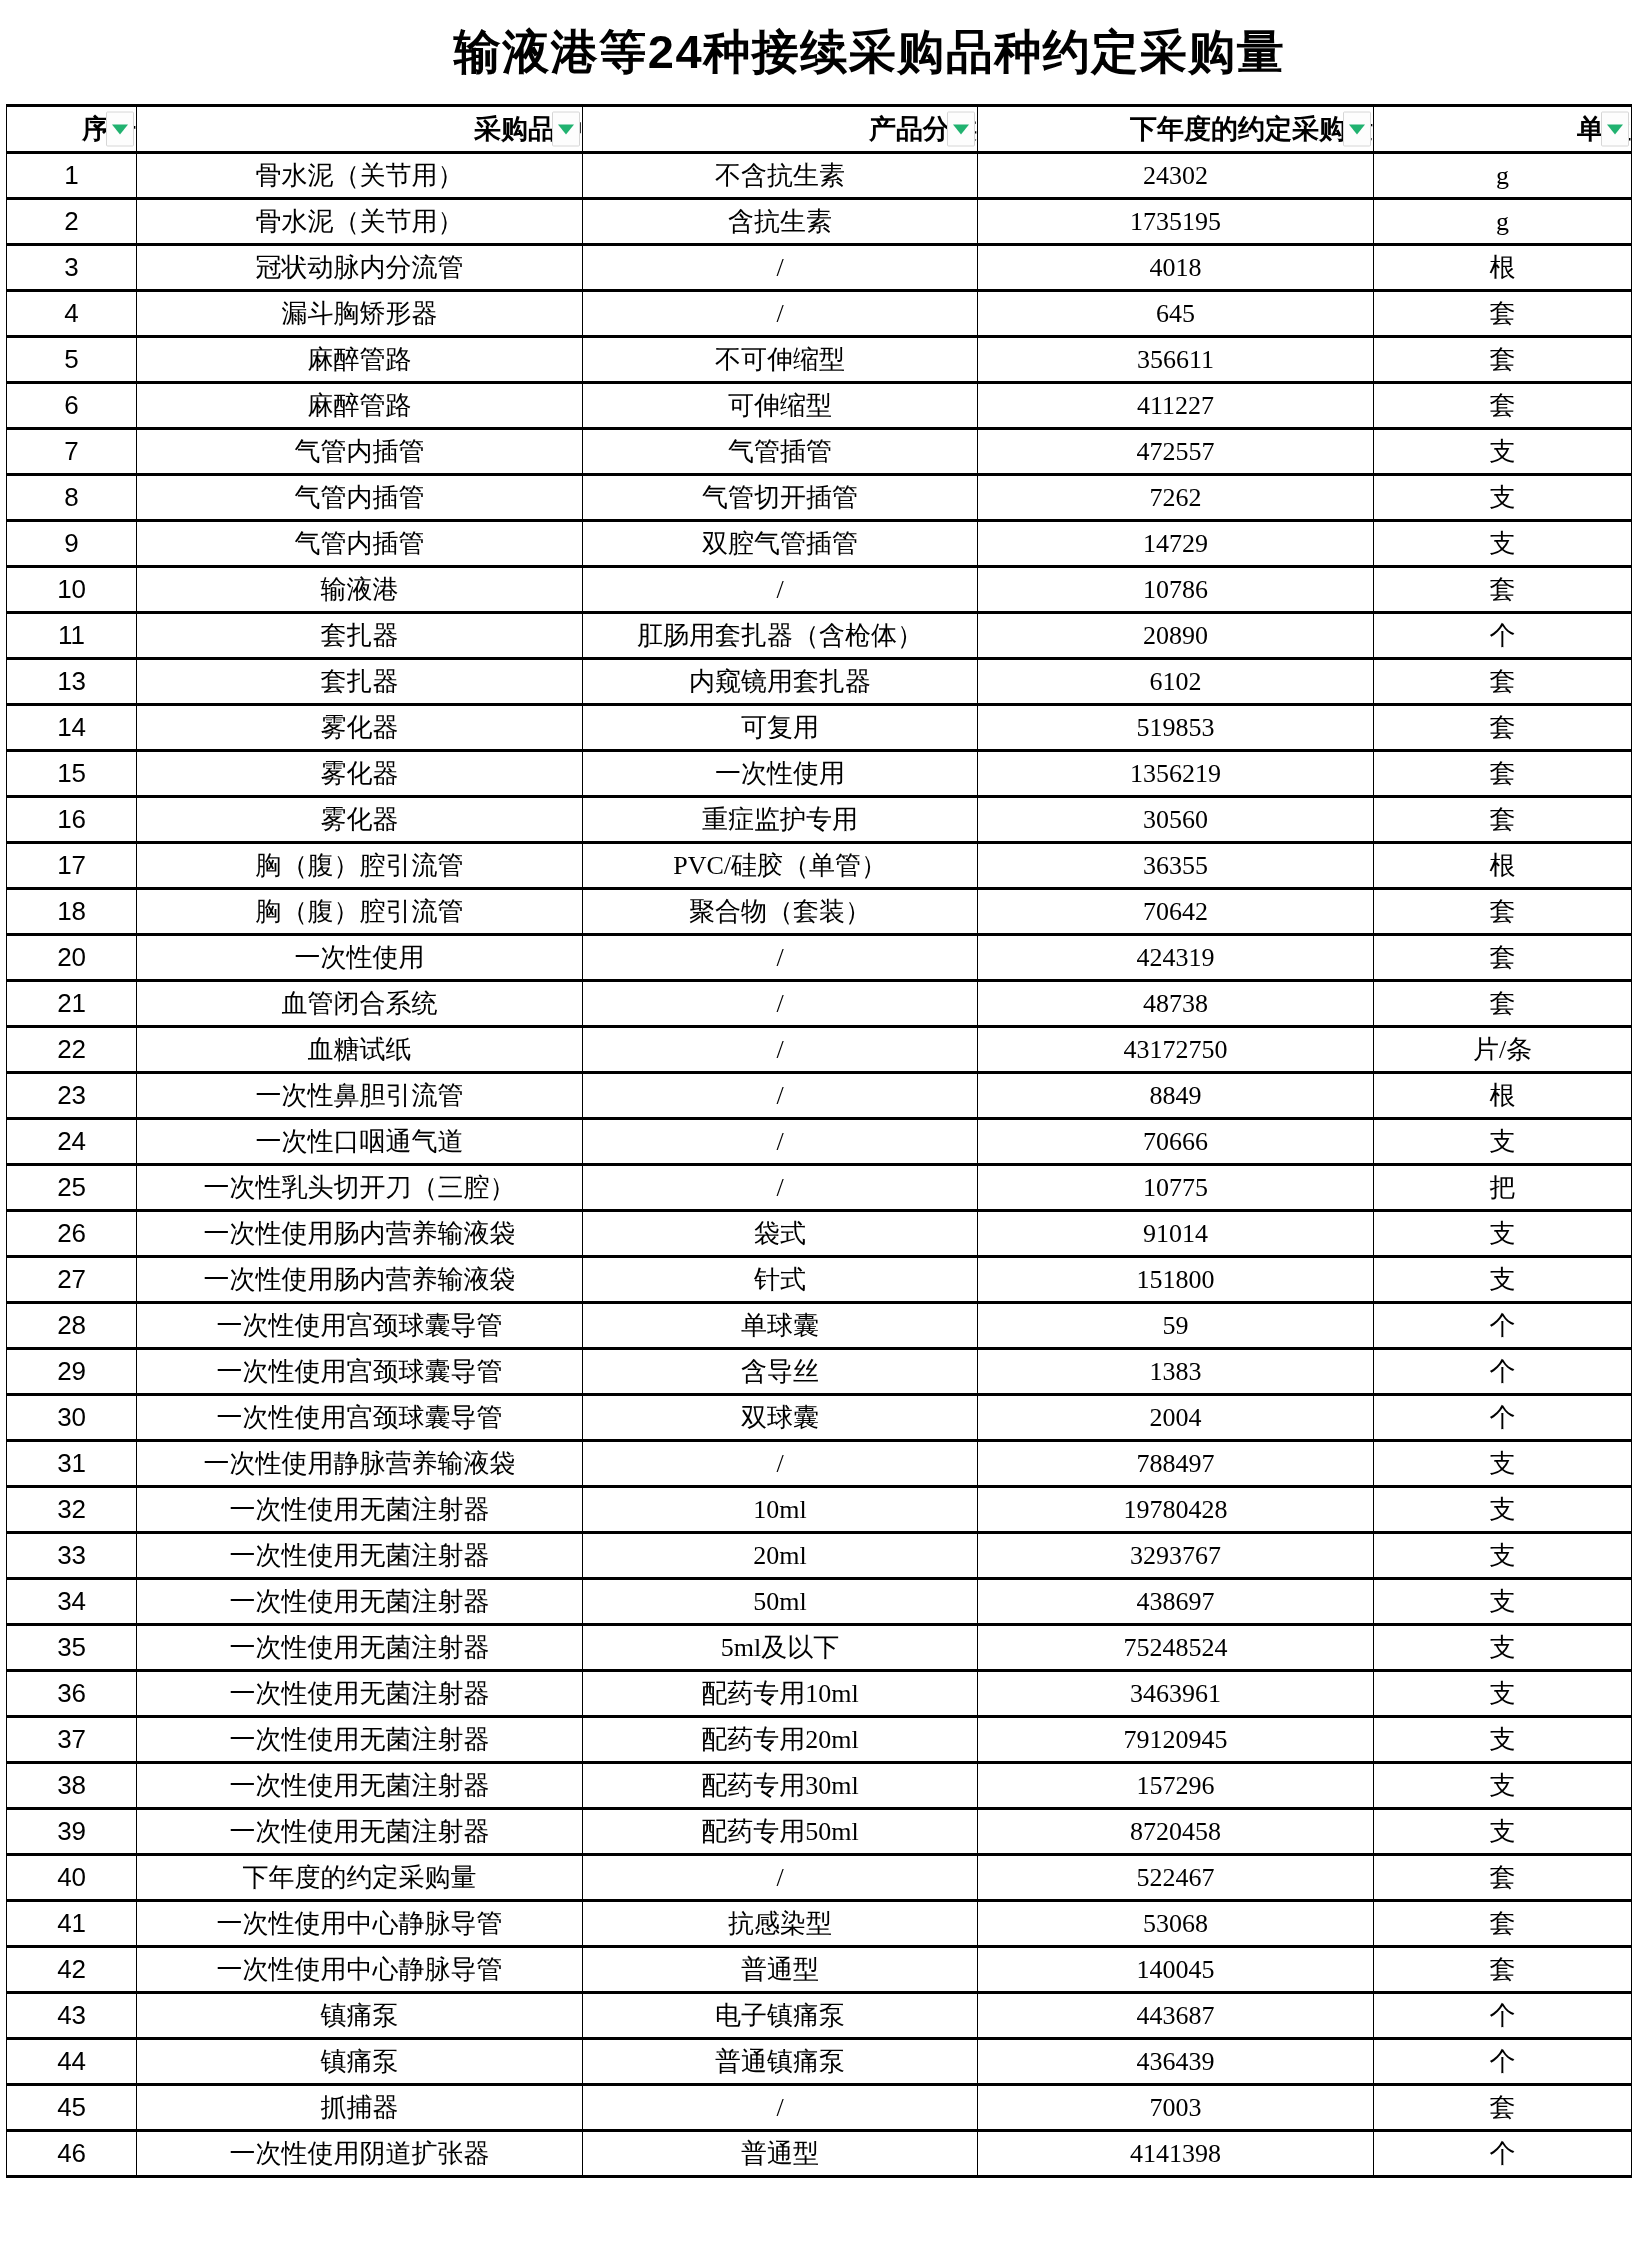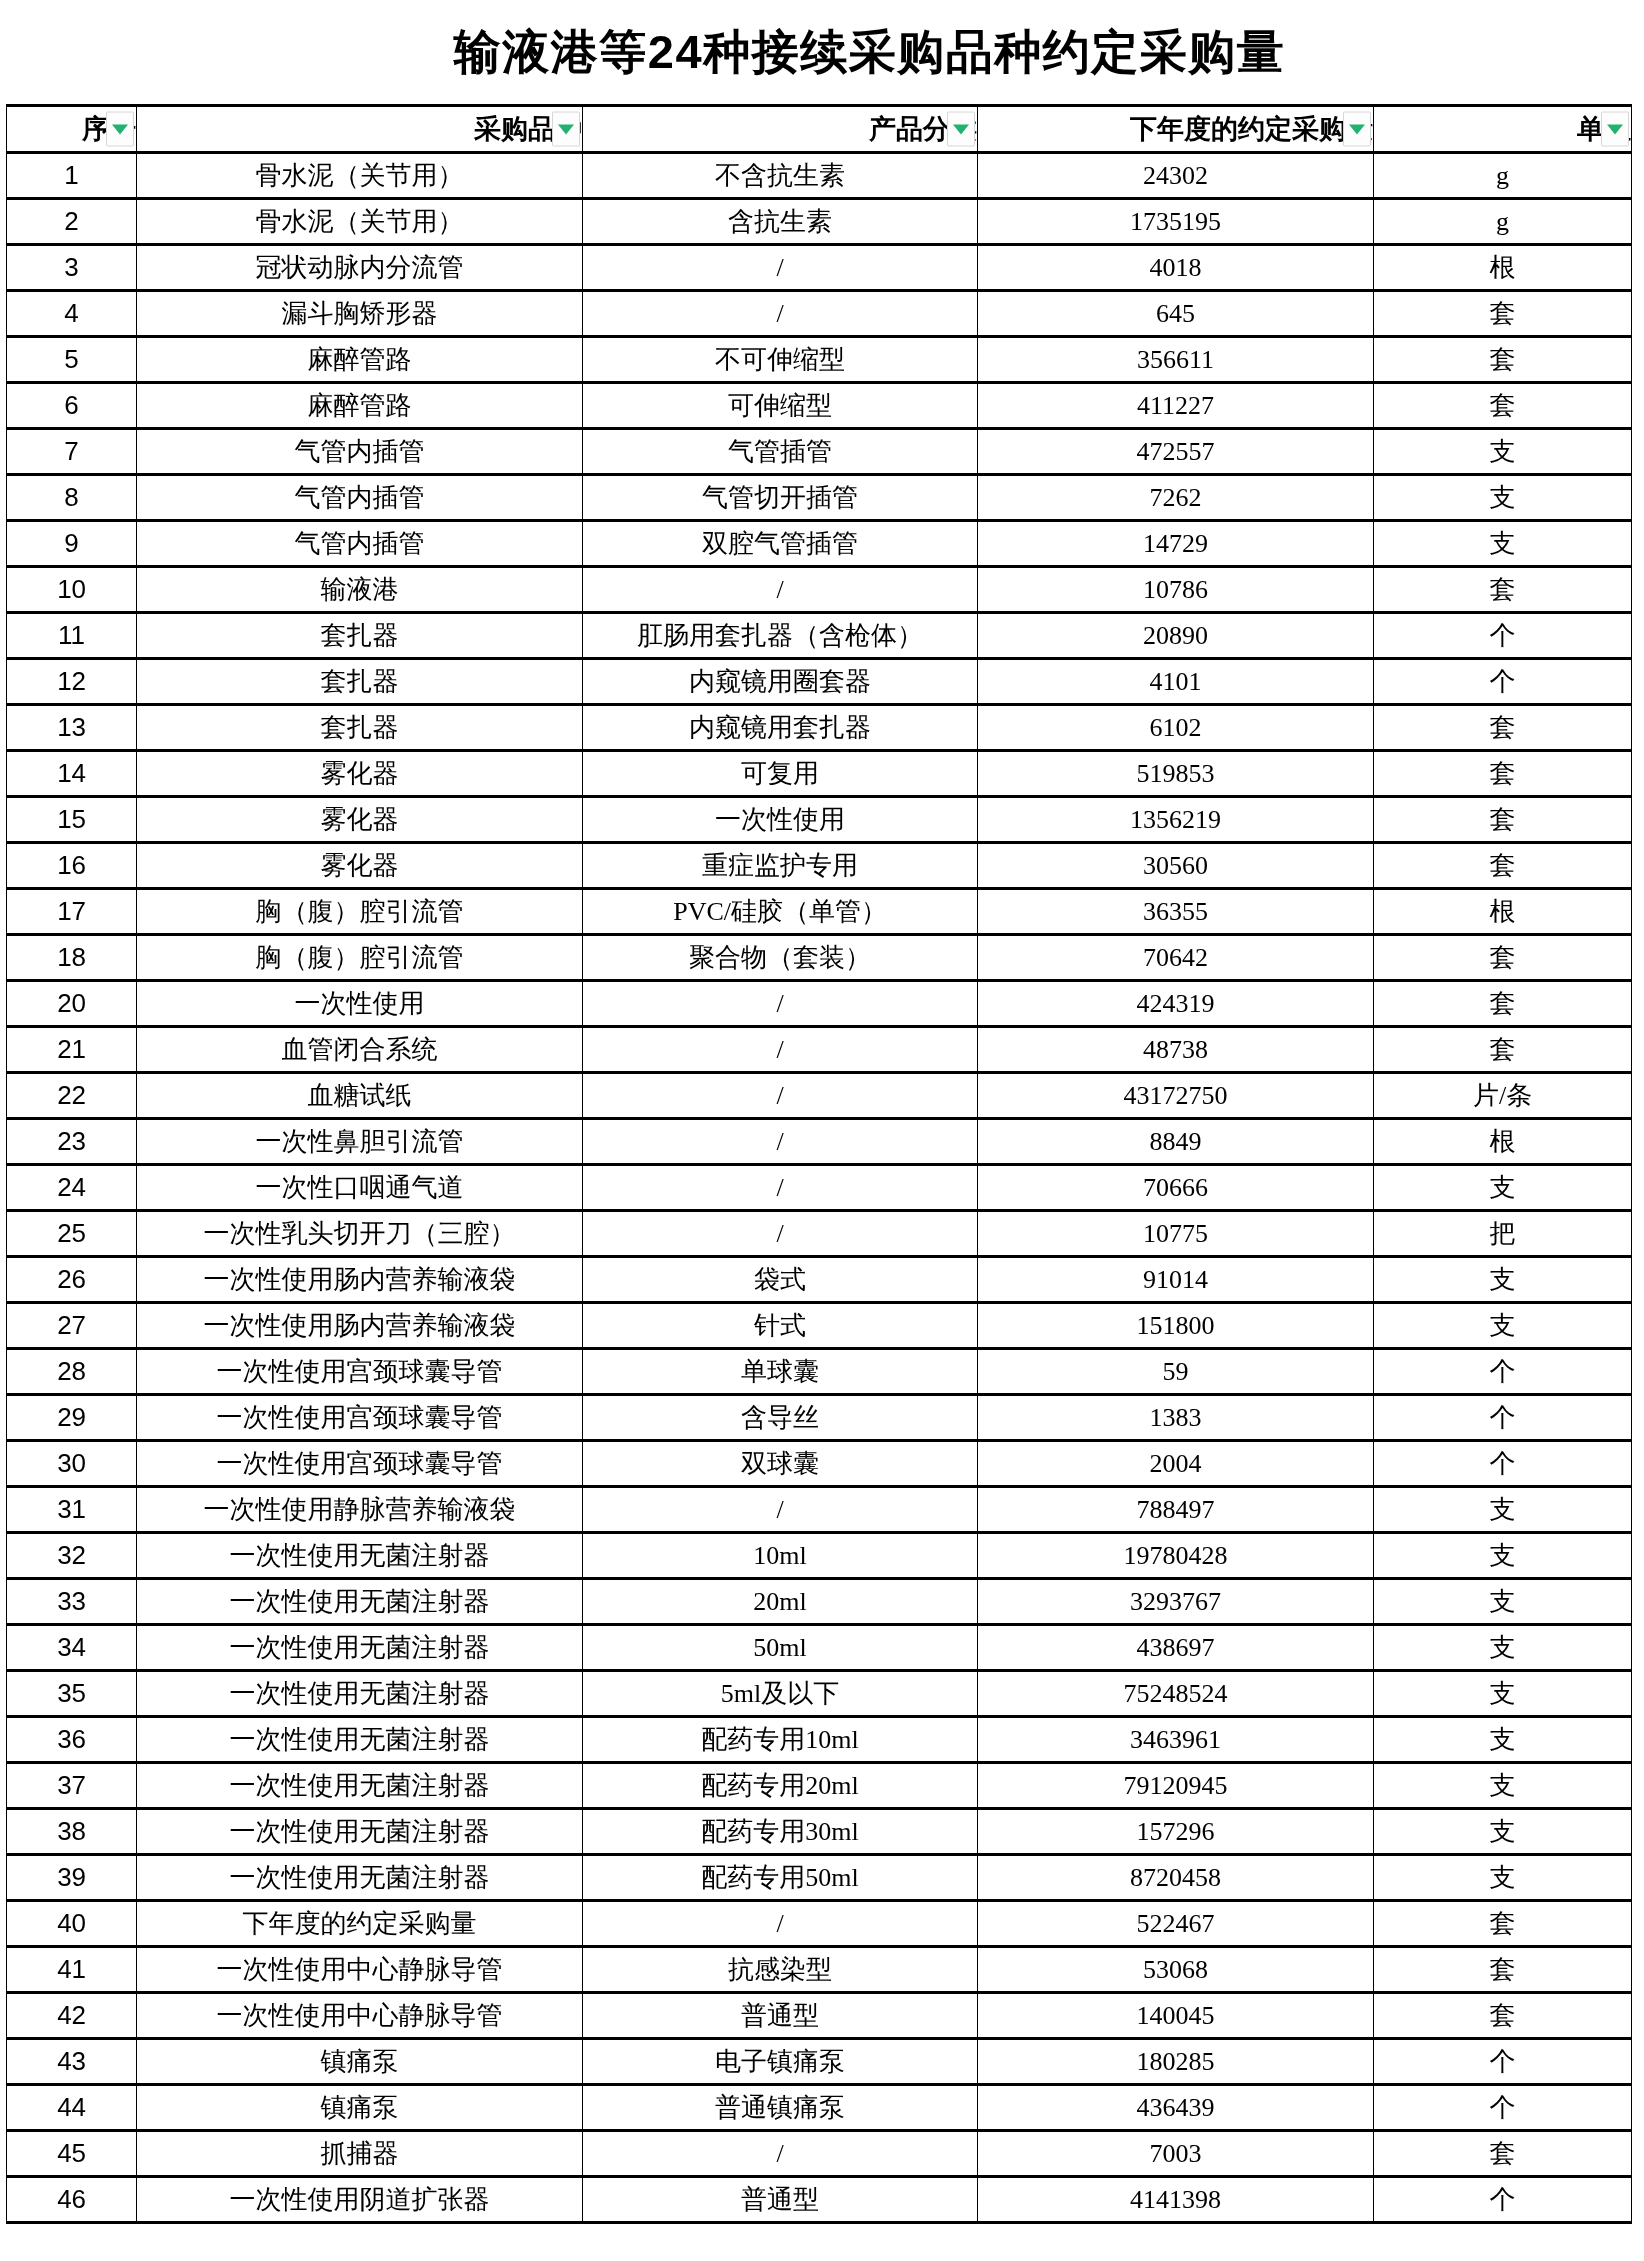--- a/index.html
+++ b/index.html
@@ -180,27 +180,20 @@
         <td class="col-unit">套</td>
       </tr>
       <tr>
         <td class="col-no">11</td>
         <td class="col-product">套扎器</td>
         <td class="col-category">肛肠用套扎器（含枪体）</td>
         <td class="col-quantity">20890</td>
         <td class="col-unit">个</td>
       </tr>
       <tr>
-        <td class="col-no">12</td>
-        <td class="col-product">套扎器</td>
-        <td class="col-category">内窥镜用圈套器</td>
-        <td class="col-quantity">4101</td>
-        <td class="col-unit">个</td>
-      </tr>
-      <tr>
         <td class="col-no">13</td>
         <td class="col-product">套扎器</td>
         <td class="col-category">内窥镜用套扎器</td>
         <td class="col-quantity">6102</td>
         <td class="col-unit">套</td>
       </tr>
       <tr>
         <td class="col-no">14</td>
         <td class="col-product">雾化器</td>
         <td class="col-category">可复用</td>
@@ -393,21 +386,21 @@
         <td class="col-no">42</td>
         <td class="col-product">一次性使用中心静脉导管</td>
         <td class="col-category">普通型</td>
         <td class="col-quantity">140045</td>
         <td class="col-unit">套</td>
       </tr>
       <tr>
         <td class="col-no">43</td>
         <td class="col-product">镇痛泵</td>
         <td class="col-category">电子镇痛泵</td>
-        <td class="col-quantity">180285</td>
+        <td class="col-quantity">443687</td>
         <td class="col-unit">个</td>
       </tr>
       <tr>
         <td class="col-no">44</td>
         <td class="col-product">镇痛泵</td>
         <td class="col-category">普通镇痛泵</td>
         <td class="col-quantity">436439</td>
         <td class="col-unit">个</td>
       </tr>
       <tr>

